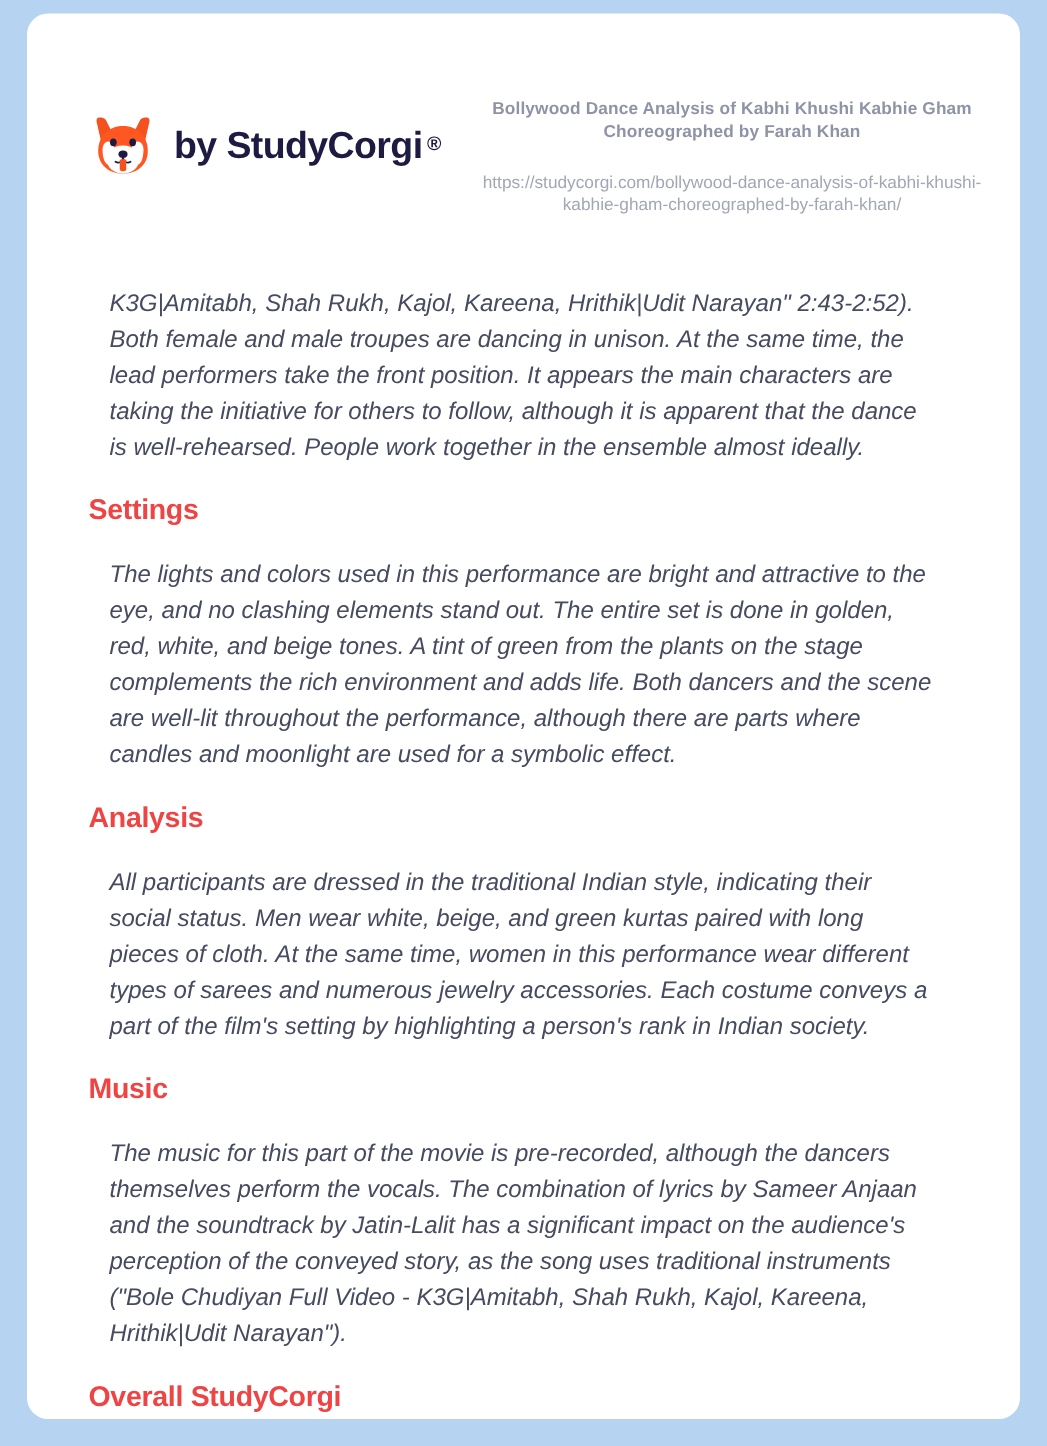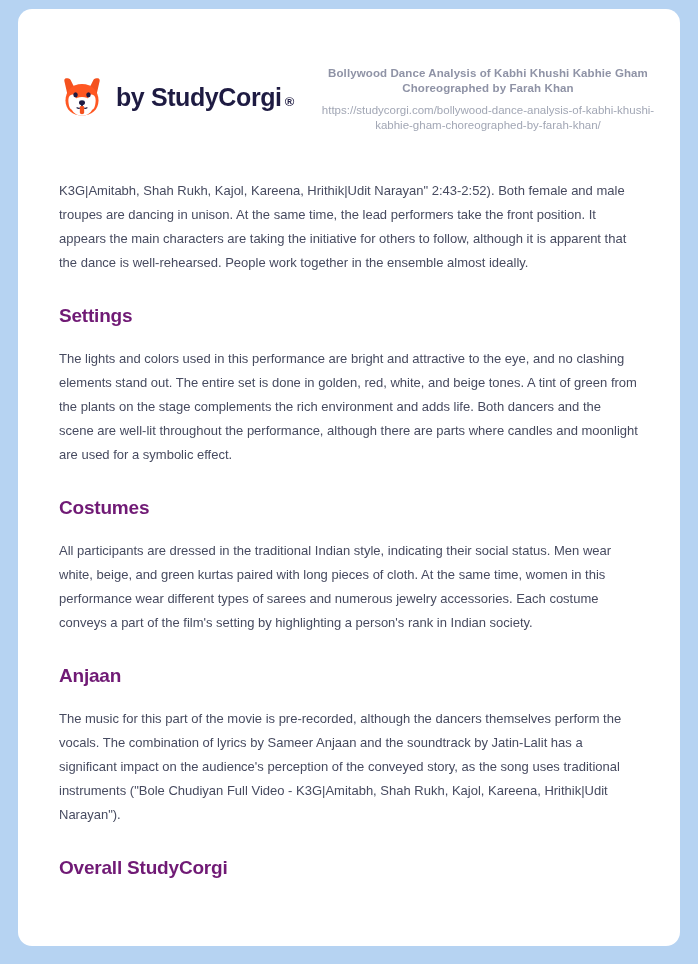--- a/index.html
+++ b/index.html
@@ -46,21 +46,21 @@
 
   .brand-mark {
     width: 46px;
     height: 46px;
     flex: 0 0 auto;
     display: block;
   }
 
   .brand-wordmark {
     display: flex;
-    align-items: flex-end;
+    align-items: center;
     color: #1e1b42;
     font-size: 25px;
     font-weight: bold;
     letter-spacing: -0.4px;
     line-height: 1;
     white-space: nowrap;
   }
 
   .brand-reg {
     font-size: 13px;
@@ -84,46 +84,47 @@
     font-weight: bold;
     line-height: 15px;
     letter-spacing: 0.1px;
     margin: 0;
   }
 
   .doc-url {
     color: #a2a7b5;
     font-size: 11.5px;
     line-height: 15px;
-    margin: 7px 0 0 0;
+    margin: 19px 0 0 0;
     word-break: break-word;
   }
 
   
   .doc-body {
     padding: 0 41px 0 41px;
     box-sizing: border-box;
     margin-top: 46px;
   }
 
   .doc-body p {
     color: #474b60;
-    font-size: 13px;
+    font-size: 16px;
     line-height: 24px;
-    margin: 0;
+    margin: 14px;
     text-align: left;
+    font-style: italic;
   }
 
   .doc-body h2 {
-    color: #701a75;
+    color: #ef4444;
     font-size: 19px;
     font-weight: bold;
     line-height: 24px;
     letter-spacing: -0.2px;
-    margin: 29px 0 19px 0;
+    margin: 18px 0 19px 0;
   }
 
   .section + .section {
     margin-top: 0;
   }
 </style>
 </head>
 <body>
 
 <div class="page-card">
@@ -171,26 +172,26 @@
   <div class="doc-body">
 
     <p>K3G|Amitabh, Shah Rukh, Kajol, Kareena, Hrithik|Udit Narayan" 2:43-2:52). Both female and male troupes are dancing in unison. At the same time, the lead performers take the front position. It appears the main characters are taking the initiative for others to follow, although it is apparent that the dance is well-rehearsed. People work together in the ensemble almost ideally.</p>
 
     <div class="section">
       <h2>Settings</h2>
       <p>The lights and colors used in this performance are bright and attractive to the eye, and no clashing elements stand out. The entire set is done in golden, red, white, and beige tones. A tint of green from the plants on the stage complements the rich environment and adds life. Both dancers and the scene are well-lit throughout the performance, although there are parts where candles and moonlight are used for a symbolic effect.</p>
     </div>
 
     <div class="section">
-      <h2>Costumes</h2>
+      <h2>Analysis</h2>
       <p>All participants are dressed in the traditional Indian style, indicating their social status. Men wear white, beige, and green kurtas paired with long pieces of cloth. At the same time, women in this performance wear different types of sarees and numerous jewelry accessories. Each costume conveys a part of the film's setting by highlighting a person's rank in Indian society.</p>
     </div>
 
     <div class="section">
-      <h2>Anjaan</h2>
+      <h2>Music</h2>
       <p>The music for this part of the movie is pre-recorded, although the dancers themselves perform the vocals. The combination of lyrics by Sameer Anjaan and the soundtrack by Jatin-Lalit has a significant impact on the audience's perception of the conveyed story, as the song uses traditional instruments ("Bole Chudiyan Full Video - K3G|Amitabh, Shah Rukh, Kajol, Kareena, Hrithik|Udit Narayan").</p>
     </div>
 
     <div class="section">
       <h2>Overall StudyCorgi</h2>
     </div>
 
   </div>
 
 </div>

